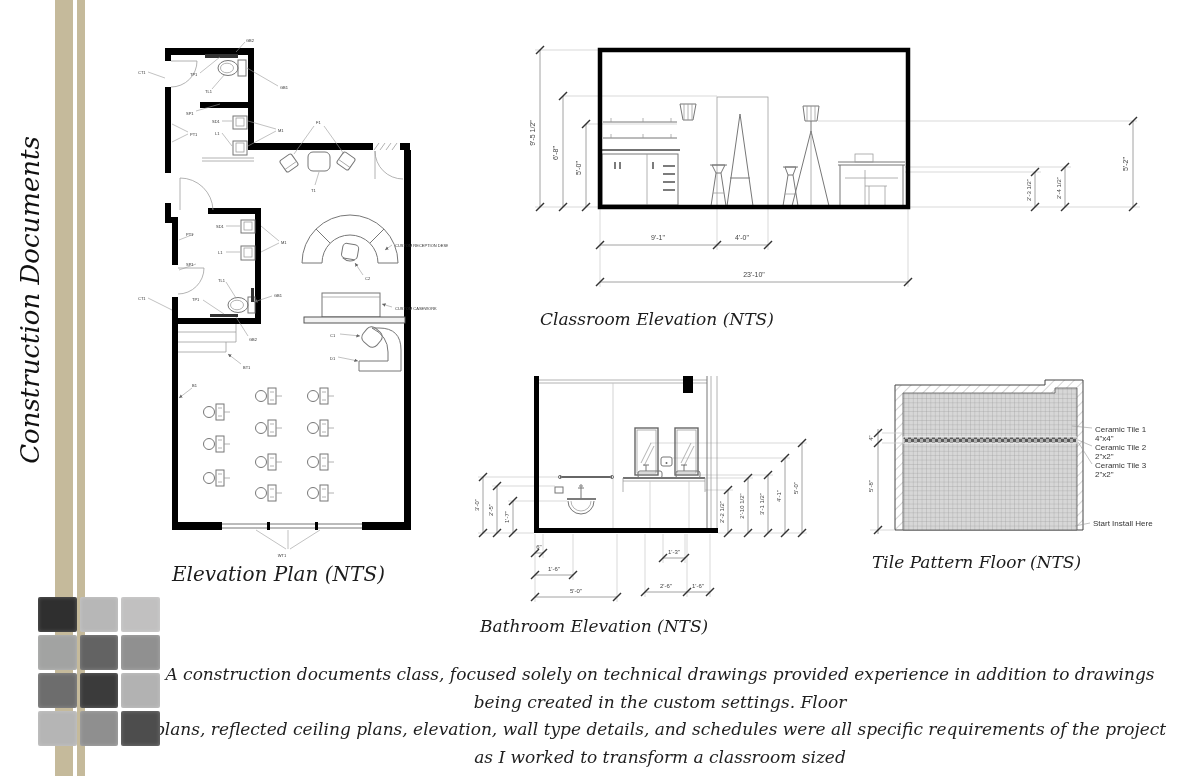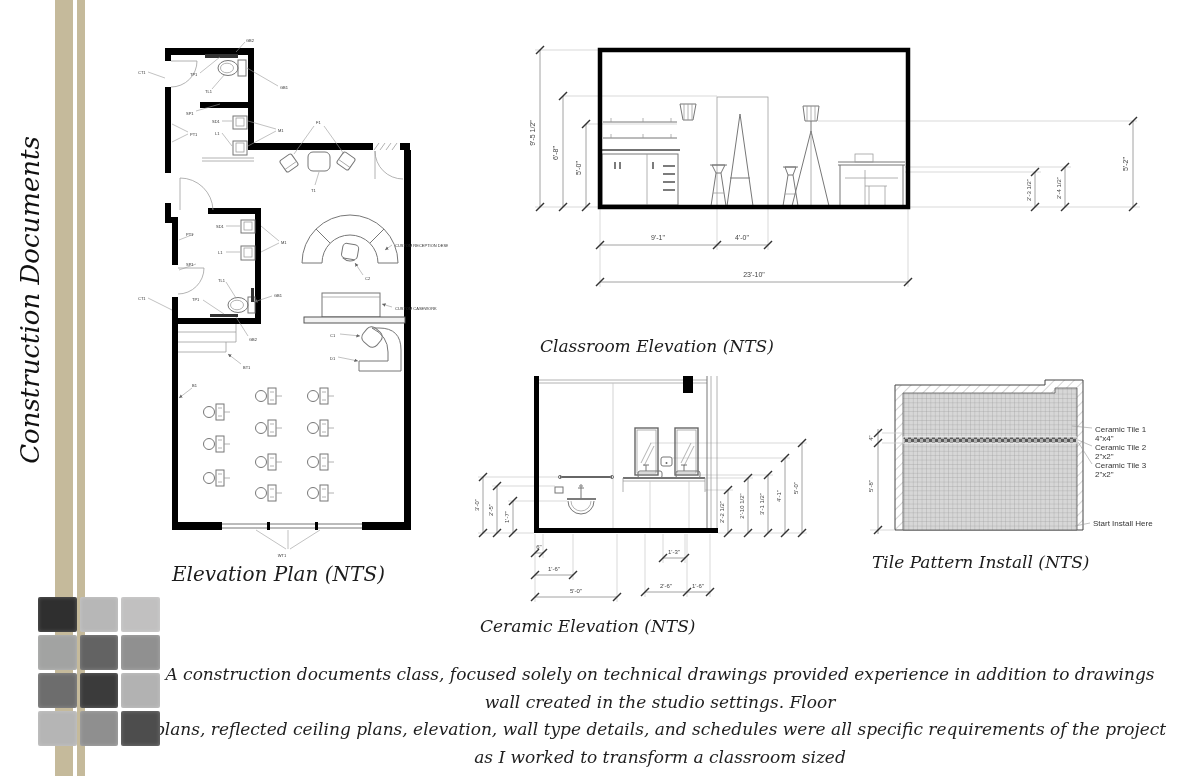--- a/index.html
+++ b/index.html
@@ -11,21 +11,21 @@
   #vtitle{position:absolute;left:30px;top:300px;transform:translate(-50%,-50%) rotate(-90deg);
           white-space:nowrap;font-family:"DejaVu Serif",serif;font-style:italic;
           font-size:26px;color:#111;letter-spacing:0px;}
   #swatches{position:absolute;left:38px;top:597px;width:122px;height:149px;
             display:grid;grid-template-columns:repeat(3,1fr);grid-template-rows:repeat(4,1fr);
             gap:3px;z-index:5;}
   #swatches div{border-radius:2px;box-shadow:inset 0 0 4px rgba(255,255,255,.25);}
   .fig{position:absolute;}
   .cap{position:absolute;font-family:"DejaVu Serif",serif;font-style:italic;color:#1c1c1c;}
   #cap-plan{left:172px;top:562px;font-size:20px;}
-  #cap-class{left:540px;top:309px;font-size:17px;margin-top:27px;}
+  #cap-class{left:540px;top:309px;font-size:17px;}
   #cap-bath{left:480px;top:616px;font-size:17px;}
   #cap-tile{left:872px;top:552px;font-size:17px;}
   #descr{position:absolute;left:150px;top:661px;width:1020px;text-align:center;
          font-family:"DejaVu Serif",serif;font-style:italic;font-size:17px;
          line-height:27.5px;color:#1e1e1e;}
   svg text{font-family:"Liberation Sans",sans-serif;}
   .dimtx{font-size:6px;fill:#444;}
   .dimtx7{font-size:7px;fill:#444;}
   .lbl{font-size:4px;fill:#333;}
   .ext{stroke:#cccccc;stroke-width:.75;}
@@ -516,21 +516,21 @@
     <text class="dimtx" x="326" y="128" transform="rotate(-90 326 128)" text-anchor="middle">4'-1"</text>
     <text class="dimtx" x="343" y="120" transform="rotate(-90 343 120)" text-anchor="middle">5'-0"</text>
     <text class="dimtx" x="84" y="181" text-anchor="middle">6"</text>
     <text class="dimtx" x="99" y="203" text-anchor="middle">1'-6"</text>
     <text class="dimtx" x="121" y="225" text-anchor="middle">5'-0"</text>
     <text class="dimtx" x="219" y="186" text-anchor="middle">1'-3"</text>
     <text class="dimtx" x="211" y="220" text-anchor="middle">2'-6"</text>
     <text class="dimtx" x="243" y="220" text-anchor="middle">1'-6"</text>
   </g>
 </svg>
-<div id="cap-bath" class="cap">Ceramic Elevation (NTS)</div>
+<div id="cap-bath" class="cap">Bathroom Elevation (NTS)</div>
 
 <svg class="fig" style="left:860px;top:376px" width="300" height="170" viewBox="0 0 300 170">
   <defs>
     <pattern id="hatchP" width="7" height="7" patternTransform="rotate(45)" patternUnits="userSpaceOnUse">
       <line x1="0" y1="0" x2="0" y2="7" stroke="#aaa" stroke-width="1"></line>
     </pattern>
     <pattern id="gridP" width="4.4" height="4.4" patternUnits="userSpaceOnUse">
       <rect width="4.4" height="4.4" fill="#d7d7d7"></rect>
       <path d="M4.4,0 L0,0 L0,4.4" fill="none" stroke="#8d8d8d" stroke-width=".5"></path>
     </pattern>
@@ -568,19 +568,19 @@
     </g>
     <text x="235" y="56" font-size="8" fill="#333">Ceramic Tile 1</text>
     <text x="235" y="65" font-size="8" fill="#333">4"x4"</text>
     <text x="235" y="74" font-size="8" fill="#333">Ceramic Tile 2</text>
     <text x="235" y="83" font-size="8" fill="#333">2"x2"</text>
     <text x="235" y="92" font-size="8" fill="#333">Ceramic Tile 3</text>
     <text x="235" y="101" font-size="8" fill="#333">2"x2"</text>
     <text x="233" y="150" font-size="8" fill="#333">Start Install Here</text>
   </g>
 </svg>
-<div id="cap-tile" class="cap">Tile Pattern Install (NTS)</div>
+<div id="cap-tile" class="cap">Tile Pattern Floor (NTS)</div>
 
 <div id="descr">
-  <div>A construction documents class, focused solely on technical drawings provided experience in addition to drawings wall created in the studio settings. Floor</div>
+  <div>A construction documents class, focused solely on technical drawings provided experience in addition to drawings being created in the custom settings. Floor</div>
   <div>plans, reflected ceiling plans, elevation, wall type details, and schedules were all specific requirements of the project as I worked to transform a classroom sized</div>
   <div>floorplan into a learning center. A custom designed reception desk was also detailed out in floor plan, elevations, sections, and annotation of materials.</div>
 </div>
 
 </body></html>

